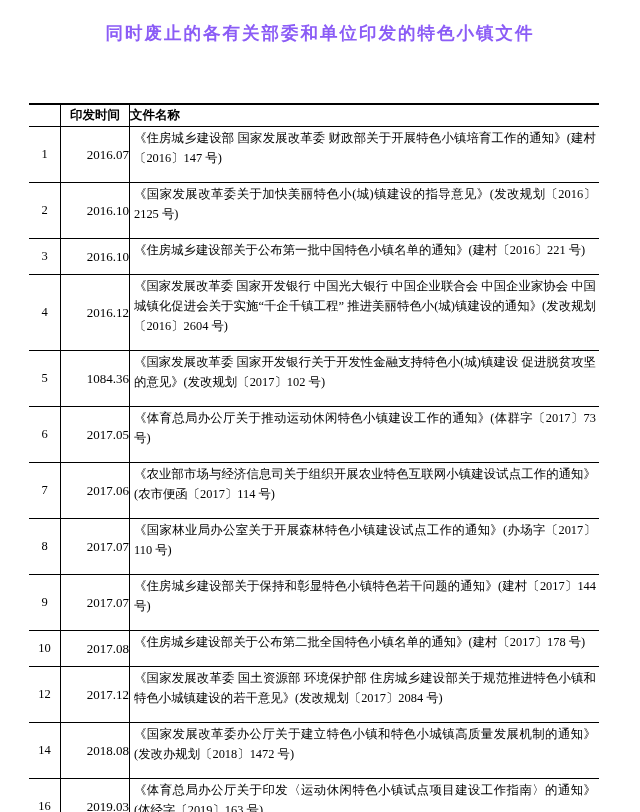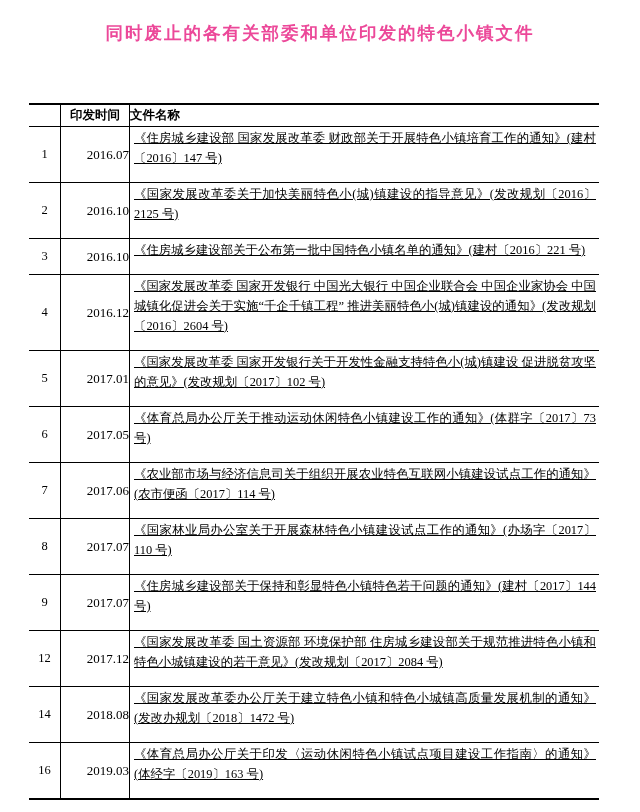--- a/index.html
+++ b/index.html
@@ -19,21 +19,21 @@
     background: #ffffff;
   }
   .title {
     margin: 0;
     padding-top: 21px;
     text-align: center;
     font-size: 17.5px;
     font-weight: bold;
     letter-spacing: 2px;
     line-height: 24px;
-    color: #ec4899;
+    color: #8b5cf6;
   }
   .doc-table {
     position: absolute;
     left: 29px;
     top: 103px;
     width: 568px;
     border-collapse: collapse;
     table-layout: fixed;
     border-top: 2.5px solid #000000;
     border-bottom: 2.5px solid #000000;
@@ -73,21 +73,20 @@
     line-height: 20px;
     padding: 0 3px 0 4px;
   }
   .doc-table tbody td.col-no,
   .doc-table tbody td.col-date {
     padding: 1px 0;
   }
   .doc-table tbody td.col-name {
     padding-top: 1px;
     padding-bottom: 14px;
-    text-decoration: underline;
   }
 </style>
 </head>
 <body>
 
 <div class="page">
   <h1 class="title">同时废止的各有关部委和单位印发的特色小镇文件</h1>
 
   <table class="doc-table">
     <thead>
@@ -113,21 +112,21 @@
           <td class="col-date">2016.10</td>
           <td class="col-name">《住房城乡建设部关于公布第一批中国特色小镇名单的通知》(建村〔2016〕221 号)</td>
         </tr>
         <tr>
           <td class="col-no">4</td>
           <td class="col-date">2016.12</td>
           <td class="col-name">《国家发展改革委 国家开发银行 中国光大银行 中国企业联合会 中国企业家协会 中国城镇化促进会关于实施“千企千镇工程” 推进美丽特色小(城)镇建设的通知》(发改规划〔2016〕2604 号)</td>
         </tr>
         <tr>
           <td class="col-no">5</td>
-          <td class="col-date">2017.01</td>
+          <td class="col-date">1084.36</td>
           <td class="col-name">《国家发展改革委 国家开发银行关于开发性金融支持特色小(城)镇建设 促进脱贫攻坚的意见》(发改规划〔2017〕102 号)</td>
         </tr>
         <tr>
           <td class="col-no">6</td>
           <td class="col-date">2017.05</td>
           <td class="col-name">《体育总局办公厅关于推动运动休闲特色小镇建设工作的通知》(体群字〔2017〕73 号)</td>
         </tr>
         <tr>
           <td class="col-no">7</td>
           <td class="col-date">2017.06</td>
@@ -137,20 +136,25 @@
           <td class="col-no">8</td>
           <td class="col-date">2017.07</td>
           <td class="col-name">《国家林业局办公室关于开展森林特色小镇建设试点工作的通知》(办场字〔2017〕110 号)</td>
         </tr>
         <tr>
           <td class="col-no">9</td>
           <td class="col-date">2017.07</td>
           <td class="col-name">《住房城乡建设部关于保持和彰显特色小镇特色若干问题的通知》(建村〔2017〕144 号)</td>
         </tr>
         <tr>
+          <td class="col-no">10</td>
+          <td class="col-date">2017.08</td>
+          <td class="col-name">《住房城乡建设部关于公布第二批全国特色小镇名单的通知》(建村〔2017〕178 号)</td>
+        </tr>
+        <tr>
           <td class="col-no">12</td>
           <td class="col-date">2017.12</td>
           <td class="col-name">《国家发展改革委 国土资源部 环境保护部 住房城乡建设部关于规范推进特色小镇和特色小城镇建设的若干意见》(发改规划〔2017〕2084 号)</td>
         </tr>
         <tr>
           <td class="col-no">14</td>
           <td class="col-date">2018.08</td>
           <td class="col-name">《国家发展改革委办公厅关于建立特色小镇和特色小城镇高质量发展机制的通知》(发改办规划〔2018〕1472 号)</td>
         </tr>
         <tr>

